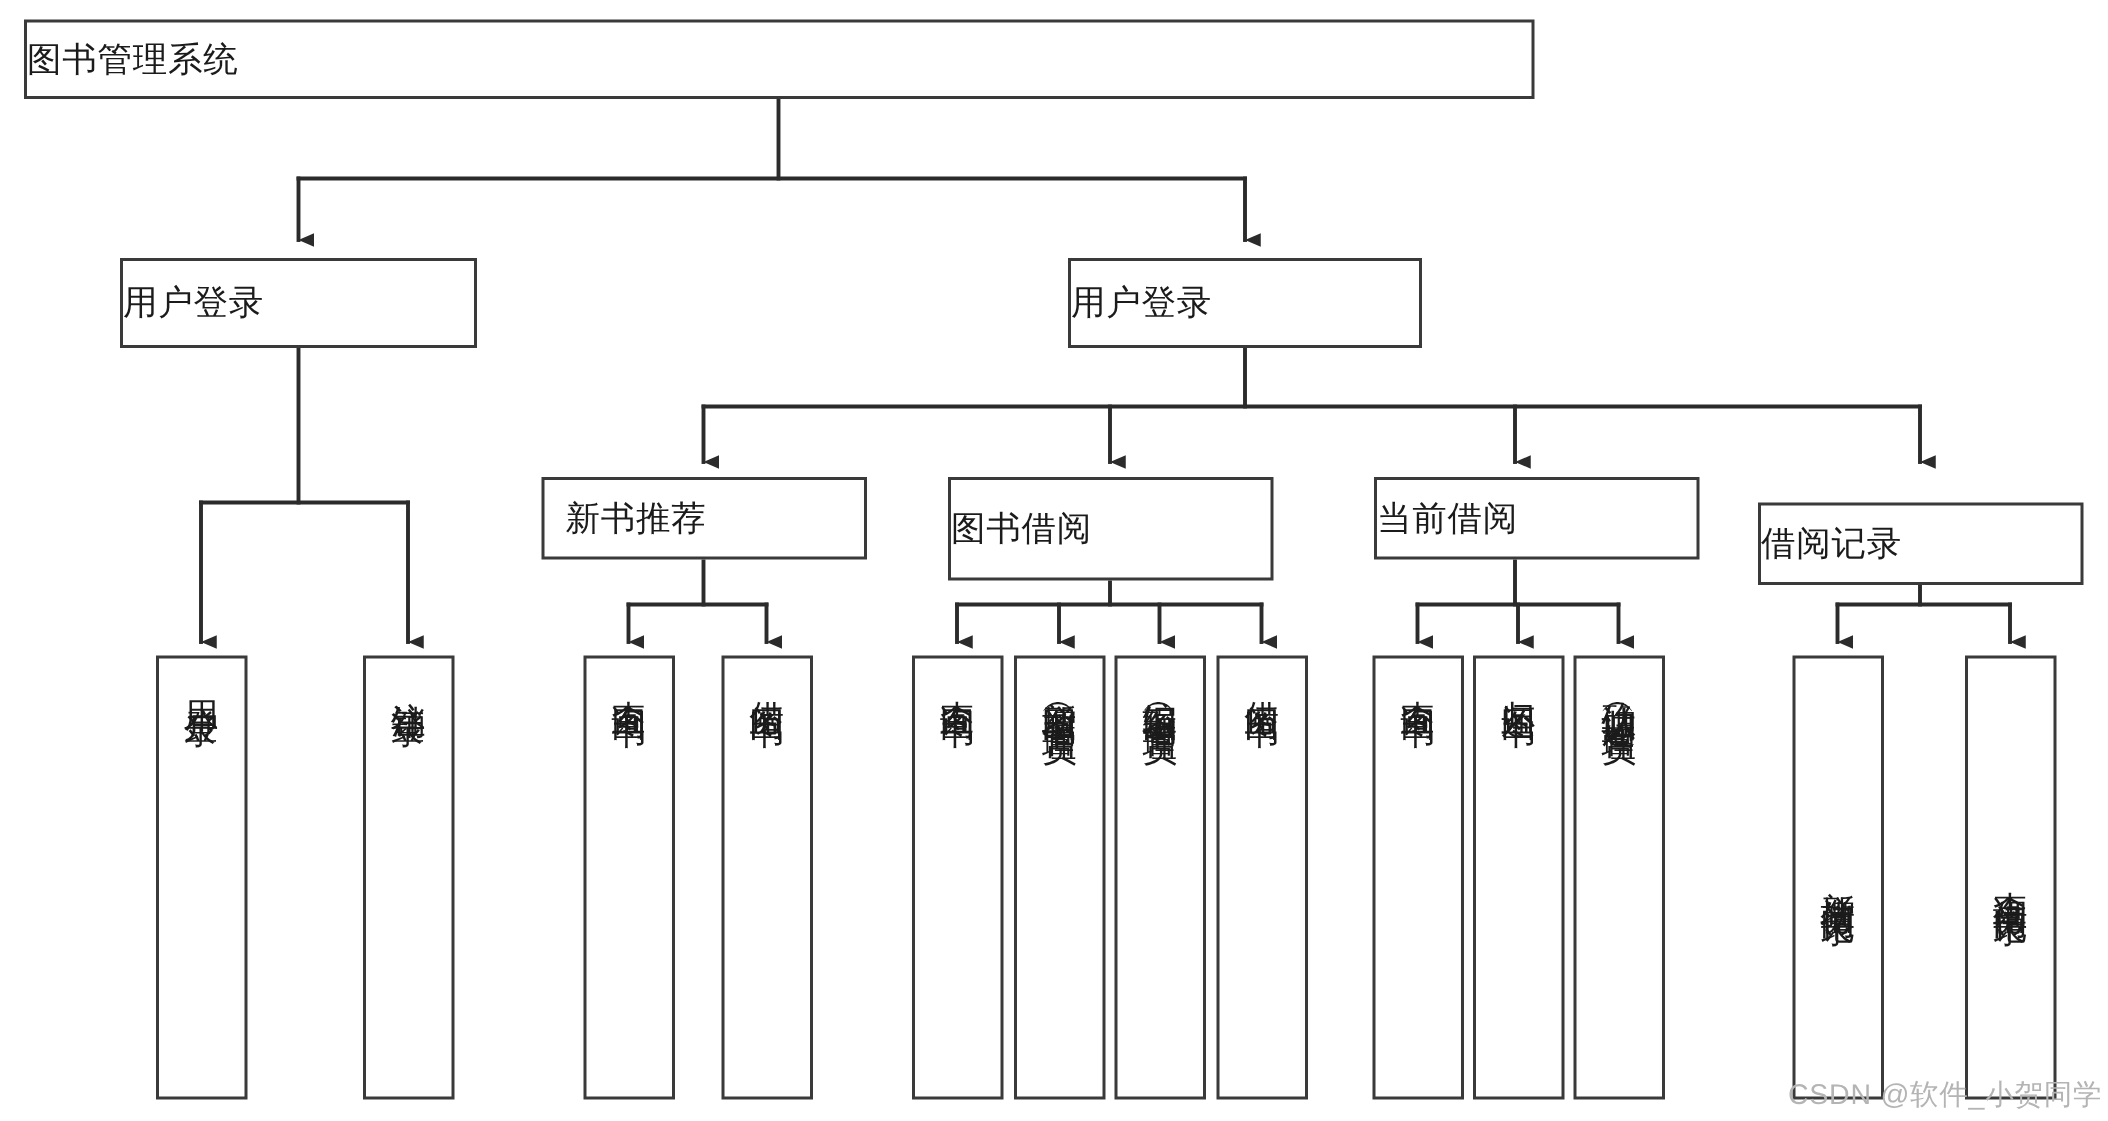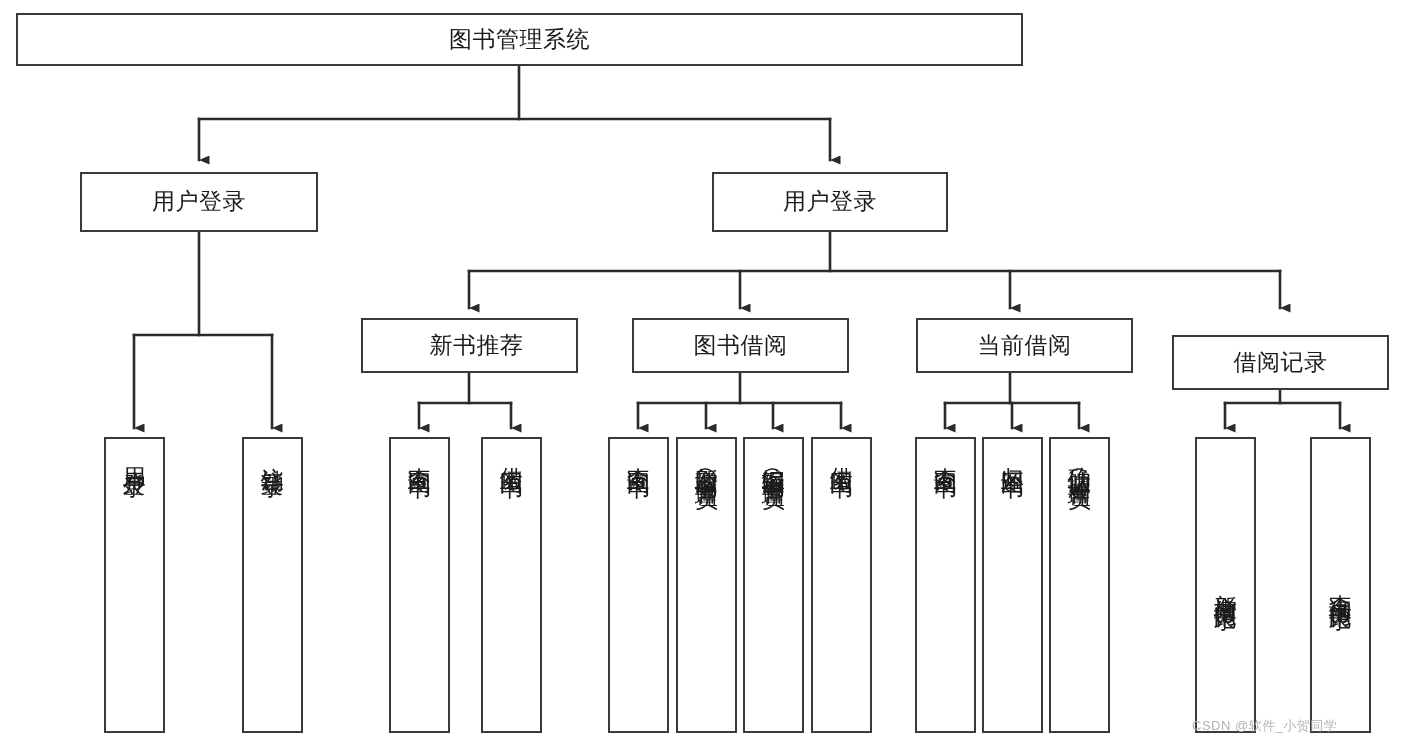--- a/index.html
+++ b/index.html
@@ -27,21 +27,21 @@
     height: 747px;
     pointer-events: none;
   }
   .node-box {
     position: absolute;
     box-sizing: border-box;
     background: #ffffff;
     border: 2px solid #3a3a3a;
     display: flex;
     align-items: center;
-    justify-content: center;
+    justify-content: flex-start;
     overflow: hidden;
   }
   .node-label-h {
     font-size: 23px;
     color: #1b1b1b;
     line-height: 1.1;
     letter-spacing: 0.5px;
     white-space: nowrap;
   }
   .node-label-v {
@@ -57,21 +57,21 @@
     align-items: flex-start;
     justify-content: center;
     padding-top: 10px;
   }
   .node-box.vertical.centered {
     align-items: center;
     padding-top: 0;
   }
   .watermark {
     position: absolute;
-    font-size: 13px;
+    font-size: 19px;
     color: #b4b4b4;
     white-space: nowrap;
     letter-spacing: 0.5px;
   }
 </style>
 </head>
 <body>
 
 <div id="diagram-root">
 
@@ -133,21 +133,21 @@
   <div class="node-box" style="left:80px; top:172px; width:238px; height:60px;">
     <span class="node-label-h">用户登录</span>
   </div>
   <div class="node-box" style="left:712px; top:172px; width:236px; height:60px;">
     <span class="node-label-h">用户登录</span>
   </div>
 
   <div class="node-box" style="left:361px; top:318px; width:217px; height:55px;padding-left:14px;">
     <span class="node-label-h">新书推荐</span>
   </div>
-  <div class="node-box" style="left:632px; top:318px; width:217px; height:55px;">
+  <div class="node-box" style="left:632px; top:318px; width:217px; height:69px;">
     <span class="node-label-h">图书借阅</span>
   </div>
   <div class="node-box" style="left:902px; top:318px; width:217px; height:55px;margin-left:14px;">
     <span class="node-label-h">当前借阅</span>
   </div>
   <div class="node-box" style="left:1172px; top:335px; width:217px; height:55px;">
     <span class="node-label-h">借阅记录</span>
   </div>
 
   <div class="node-box vertical" style="left:104px; top:437px; width:61px; height:296px;">

